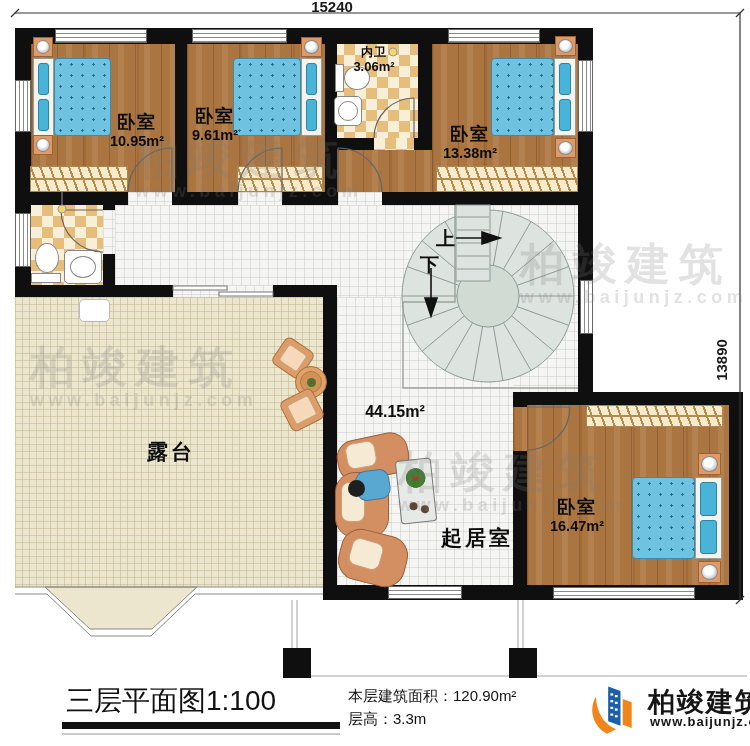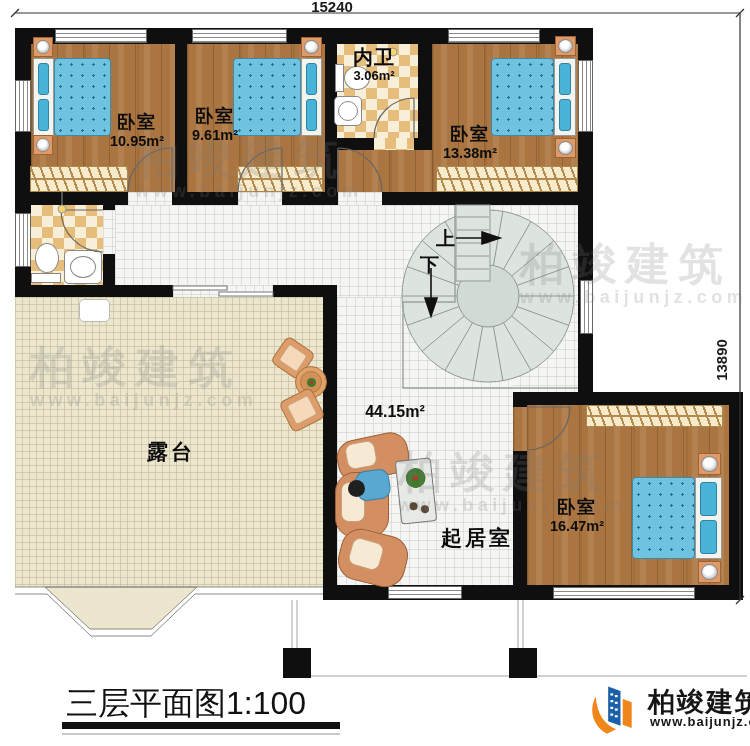--- a/index.html
+++ b/index.html
@@ -34,31 +34,31 @@
   .knob{position:absolute;inset:2px;border-radius:50%;border:1px solid #8a8a8a;
     background:radial-gradient(circle at 45% 40%,#ffffff 0 35%,#cfcfcf 65%,#9a9a9a);}
   .fix{background:#fff;border:1px solid #888;}
   .round{border-radius:50%;}
   .sofa{background:#d38e62;border:1px solid #9c5f38;}
   .cush{background:#f7ead4;border:1px solid #c9a078;border-radius:8px;}
   
   .rlabel{text-align:center;font-weight:bold;color:#0c0c0c;line-height:1.15;}
   .rlabel .nm{font-size:18px;letter-spacing:2px;}
   .rlabel .ar{font-size:14.5px;}
-  .rlabel.sm .nm{font-size:20px;letter-spacing:1px;}
+  .rlabel.sm .nm{font-size:12px;letter-spacing:1px;}
   .rlabel.sm .ar{font-size:13px;}
   .big-label{font-weight:bold;font-size:21px;letter-spacing:3px;color:#0c0c0c;}
   .dim{font-weight:bold;font-size:15px;color:#1a1a1a;}
   .stairword{font-weight:bold;font-size:19px;color:#0c0c0c;}
   
   .wm{color:rgba(125,125,125,.22);font-weight:bold;white-space:nowrap;pointer-events:none;}
   .wm .w1{font-size:44px;letter-spacing:9px;line-height:1;}
   .wm .w2{font-size:18px;letter-spacing:4.5px;line-height:1;margin-top:2px;}
   
-  .title{font-size:32px;color:#111;white-space:nowrap;}
+  .title{font-size:28px;color:#111;white-space:nowrap;}
   .info{font-size:15px;line-height:1.55;color:#111;white-space:nowrap;}
   .brandname{font-size:27px;font-weight:bold;letter-spacing:2px;color:#151515;white-space:nowrap;}
   .brandurl{font-size:13px;font-weight:bold;letter-spacing:1px;color:#151515;white-space:nowrap;}
   svg{display:block;}
 </style>
 </head>
 <body>
 
 <div id="plan">
 
@@ -340,20 +340,24 @@
   </div>
   <div class="a dim" style="left:686px;top:325px;width:70px;height:70px;display:flex;align-items:center;justify-content:center;transform:rotate(-90deg);">
     <span>13890</span>
   </div>
 
   <div class="a title" style="left:66px;top:682px;">
     <span>三层平面图</span><span>1:100</span>
   </div>
   <div class="a" style="left:62px;top:722px;width:278px;height:7px;background:#111;"></div>
   <div class="a" style="left:62px;top:733px;width:278px;height:2px;background:#c8c8c8;"></div>
+  <div class="a info" style="left:348px;top:684px;">
+    <div>本层建筑面积：120.90m²</div>
+    <div>层高：3.3m</div>
+  </div>
   <svg class="a" style="left:588px;top:680px;" width="56" height="58" viewBox="0 0 100 100">
     <path d="M34 94 C10 82 0 52 14 28 C16 58 28 76 50 86 Z" fill="#f08519"></path>
     <path d="M36 10 L58 18 L58 80 L36 72 Z" fill="#1a5fa8"></path>
     <path d="M62 32 L78 38 L78 84 L62 78 Z" fill="#f08519"></path>
     <g fill="#ffffff">
       <rect x="40" y="22" width="5" height="4"></rect>
         <rect x="48" y="25" width="5" height="4"></rect>
       <rect x="40" y="34" width="5" height="4"></rect>
         <rect x="48" y="37" width="5" height="4"></rect>
       <rect x="40" y="46" width="5" height="4"></rect>

